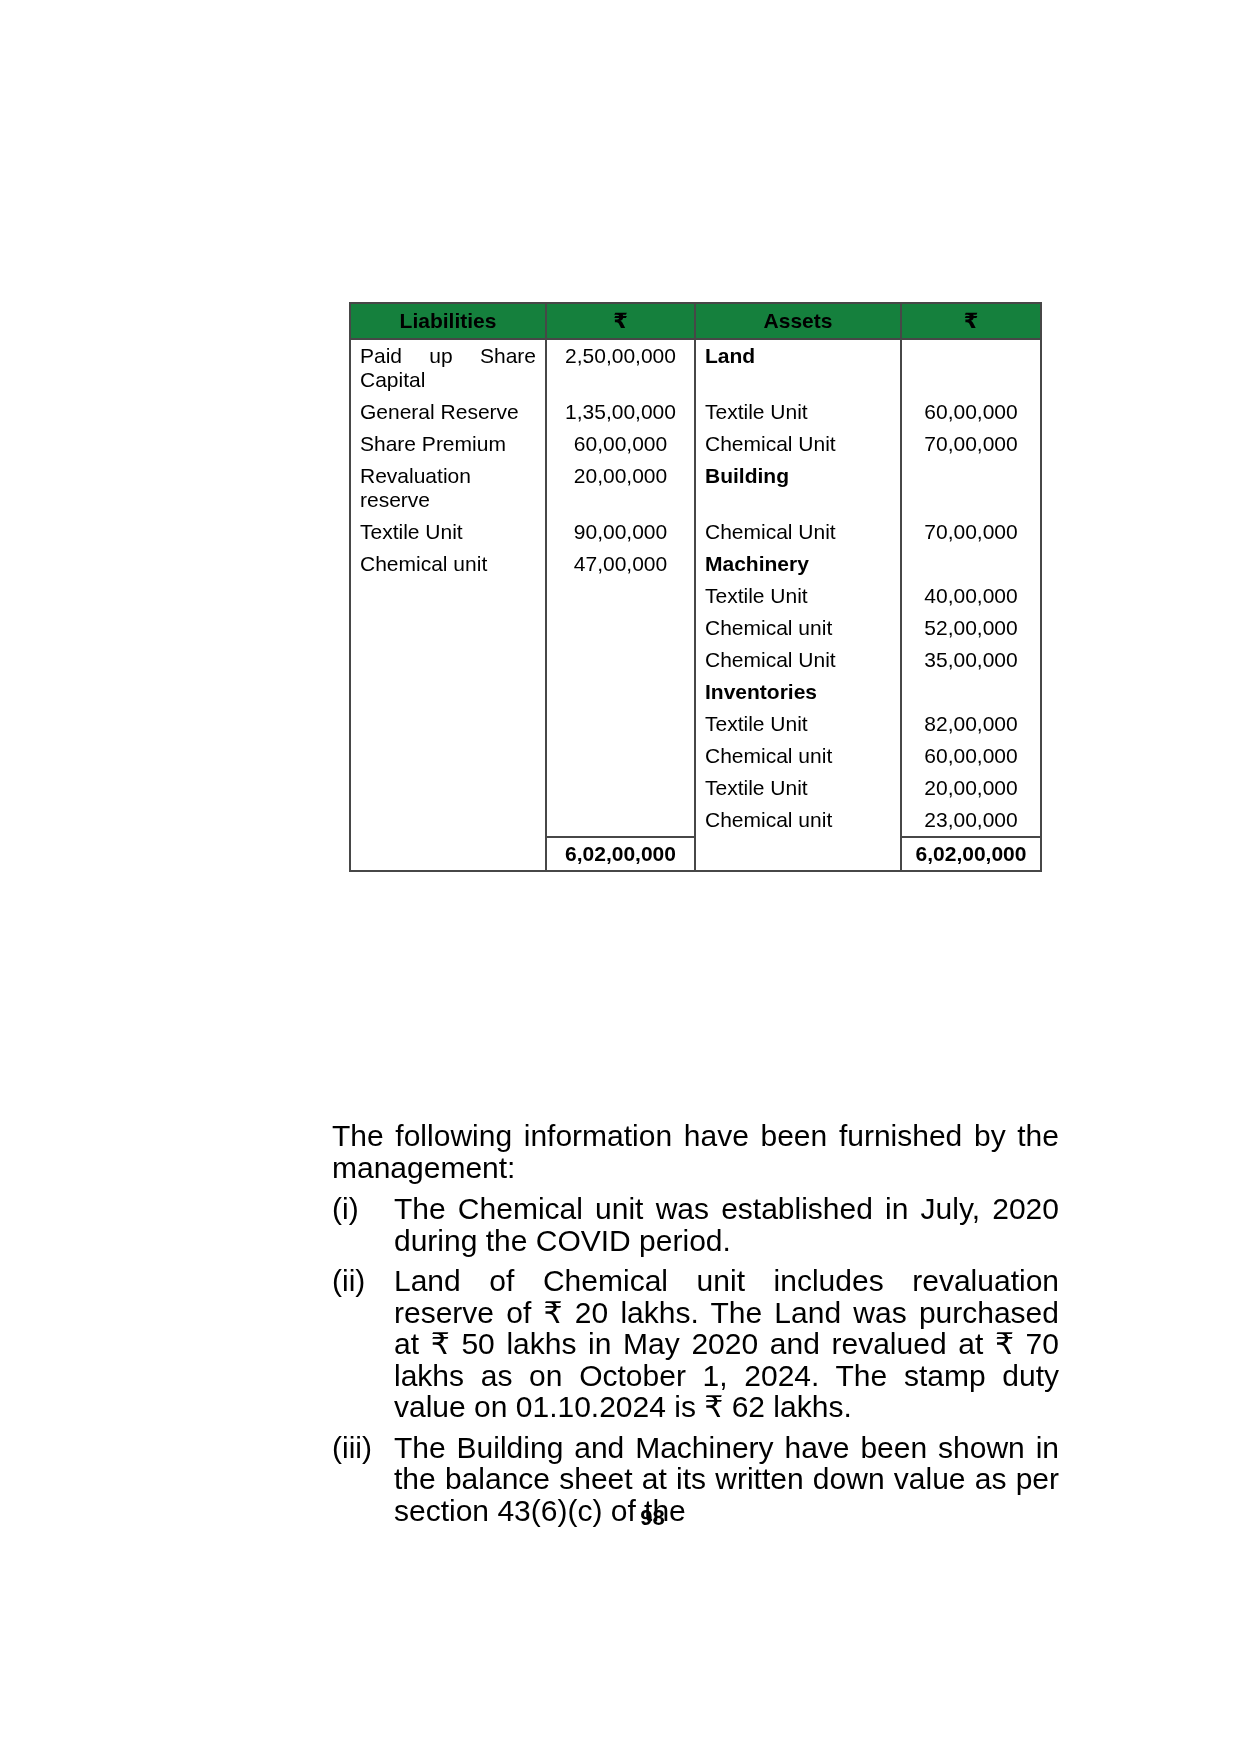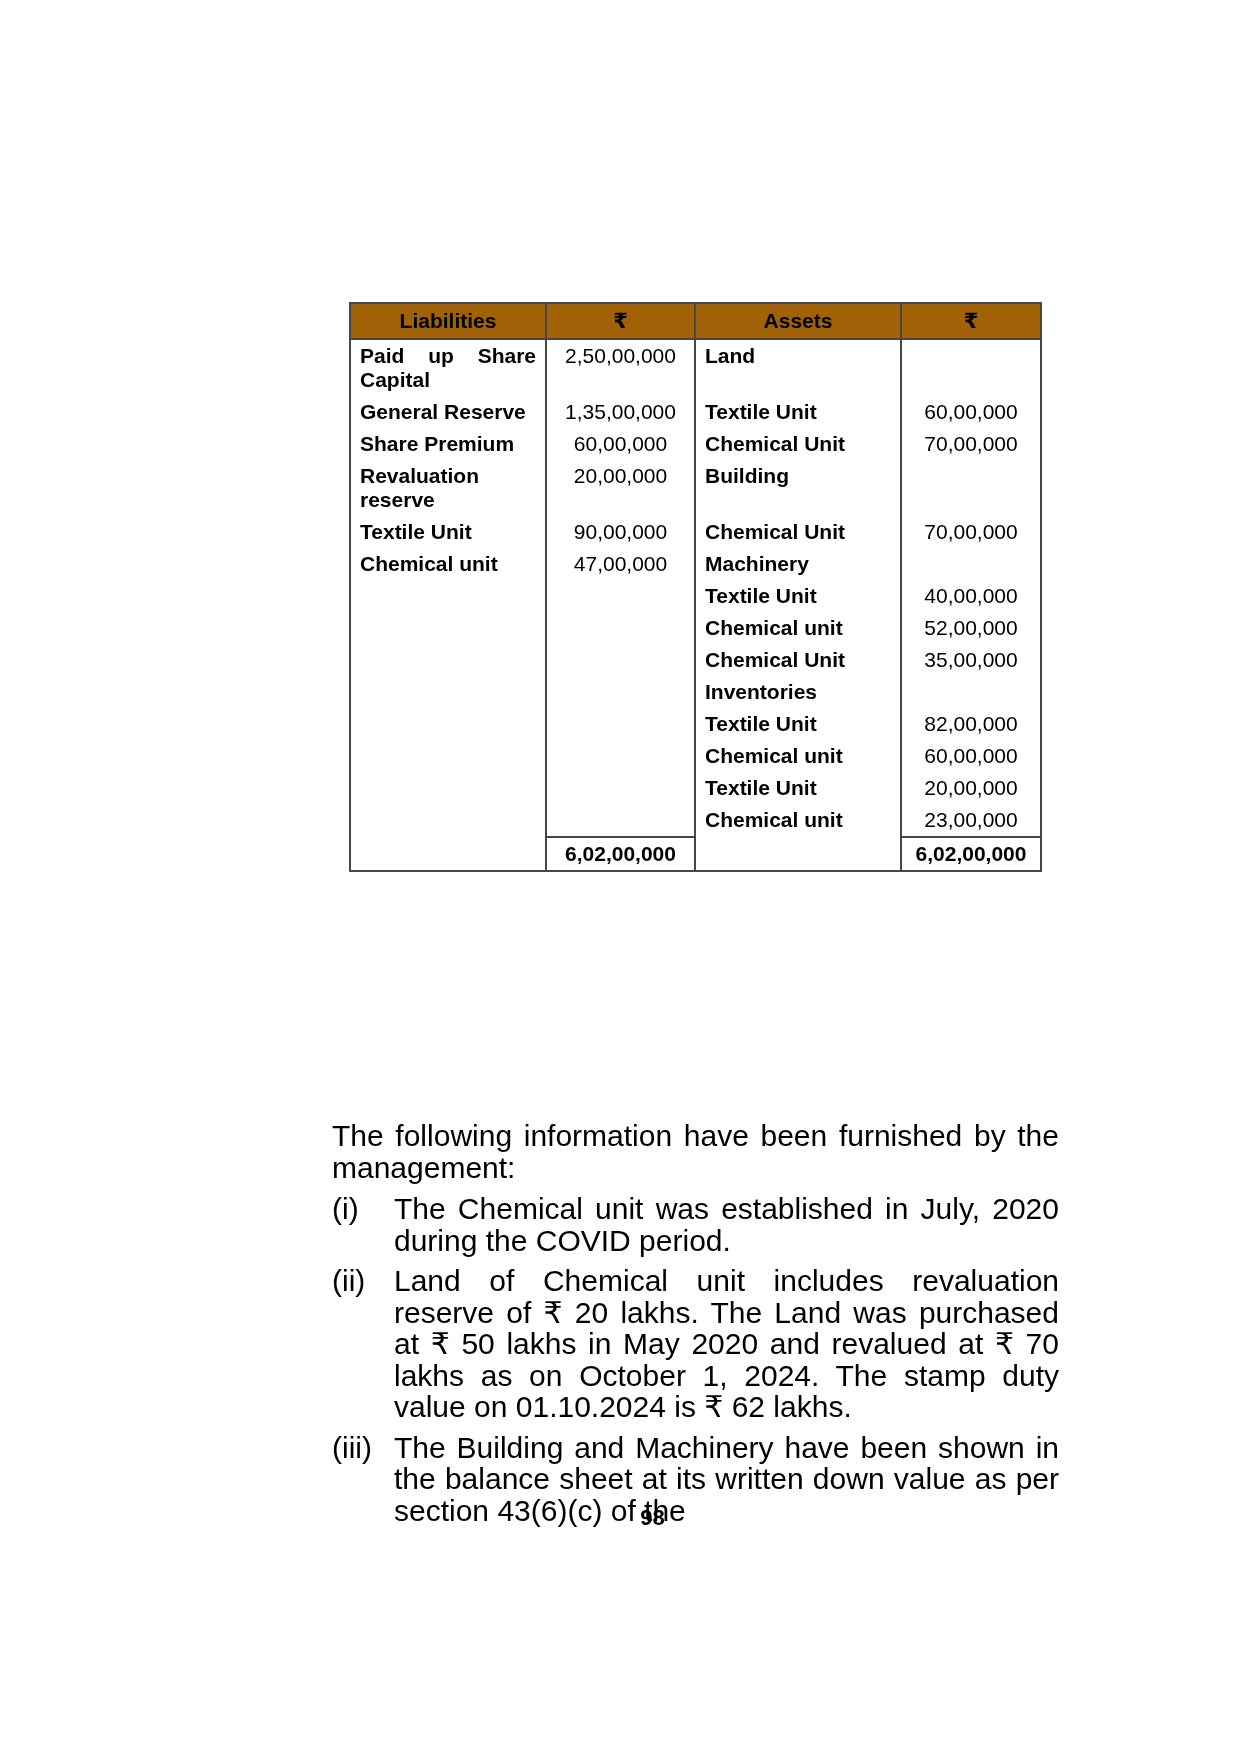--- a/index.html
+++ b/index.html
@@ -26,31 +26,31 @@
   table.bs col.c2 { width: 149px; }
   table.bs col.c3 { width: 206px; }
   table.bs col.c4 { width: 140px; }
 
   table.bs, table.bs th, table.bs td { border-color: #474747; }
   table.bs { border: 2px solid #474747; }
   table.bs th, table.bs td { border-left: 2px solid #474747; }
   table.bs th:first-child, table.bs td:first-child { border-left: none; }
 
   table.bs th {
-    background: #a16207;
+    background: #15803d;
     font-weight: bold;
     text-align: center;
     padding: 5px 6px;
     border-bottom: 2px solid #474747;
   }
   table.bs td {
     vertical-align: top;
     padding: 4px 9px;
   }
-  td.lbl { text-align: justify; padding-left: 10px; padding-right: 8px; font-weight: bold; }
+  td.lbl { text-align: justify; padding-left: 10px; padding-right: 8px; }
   td.amt { text-align: center; padding-right: 10px; padding-left: 4px; }
   .b { font-weight: bold; }
   tr.total td { height: 24px; border-radius: 13px; }
   tr.total td.amt { border-top: 2px solid #474747; font-weight: bold; }
 
   
   .notes {
     position: absolute;
     left: 332px; top: 1120px;
     width: 727px;

